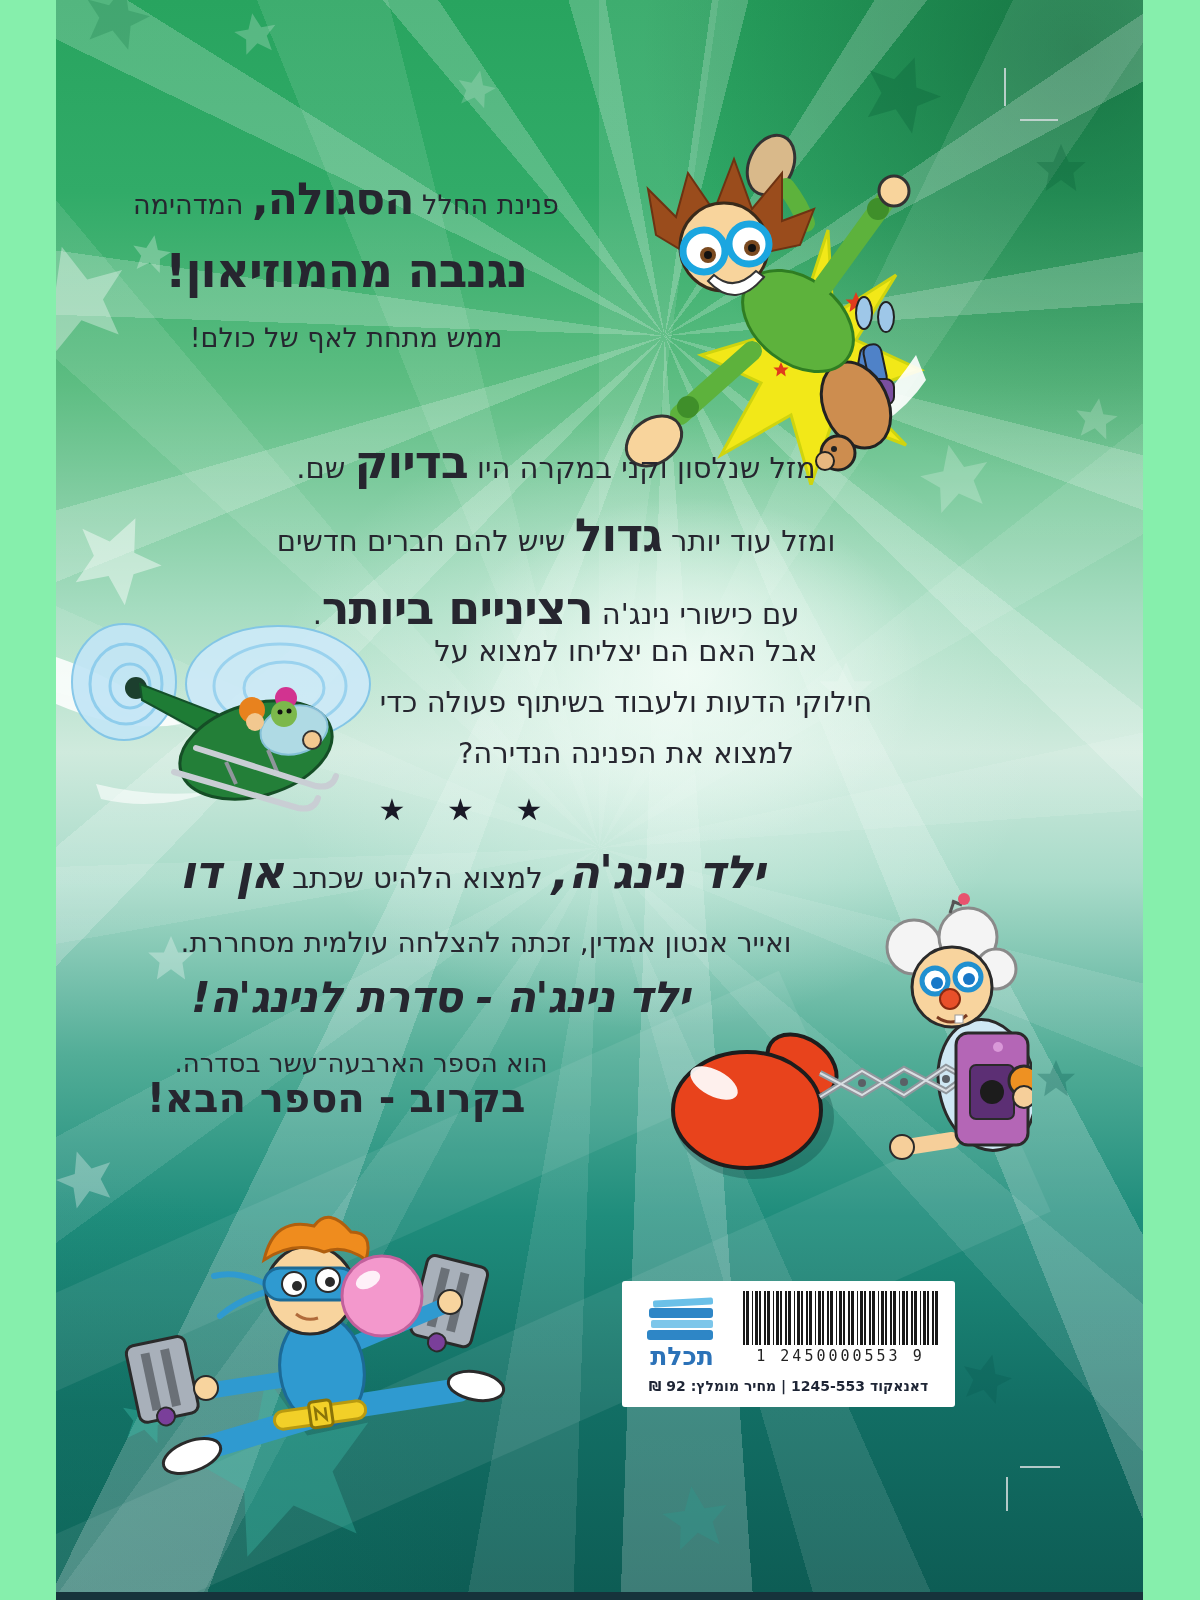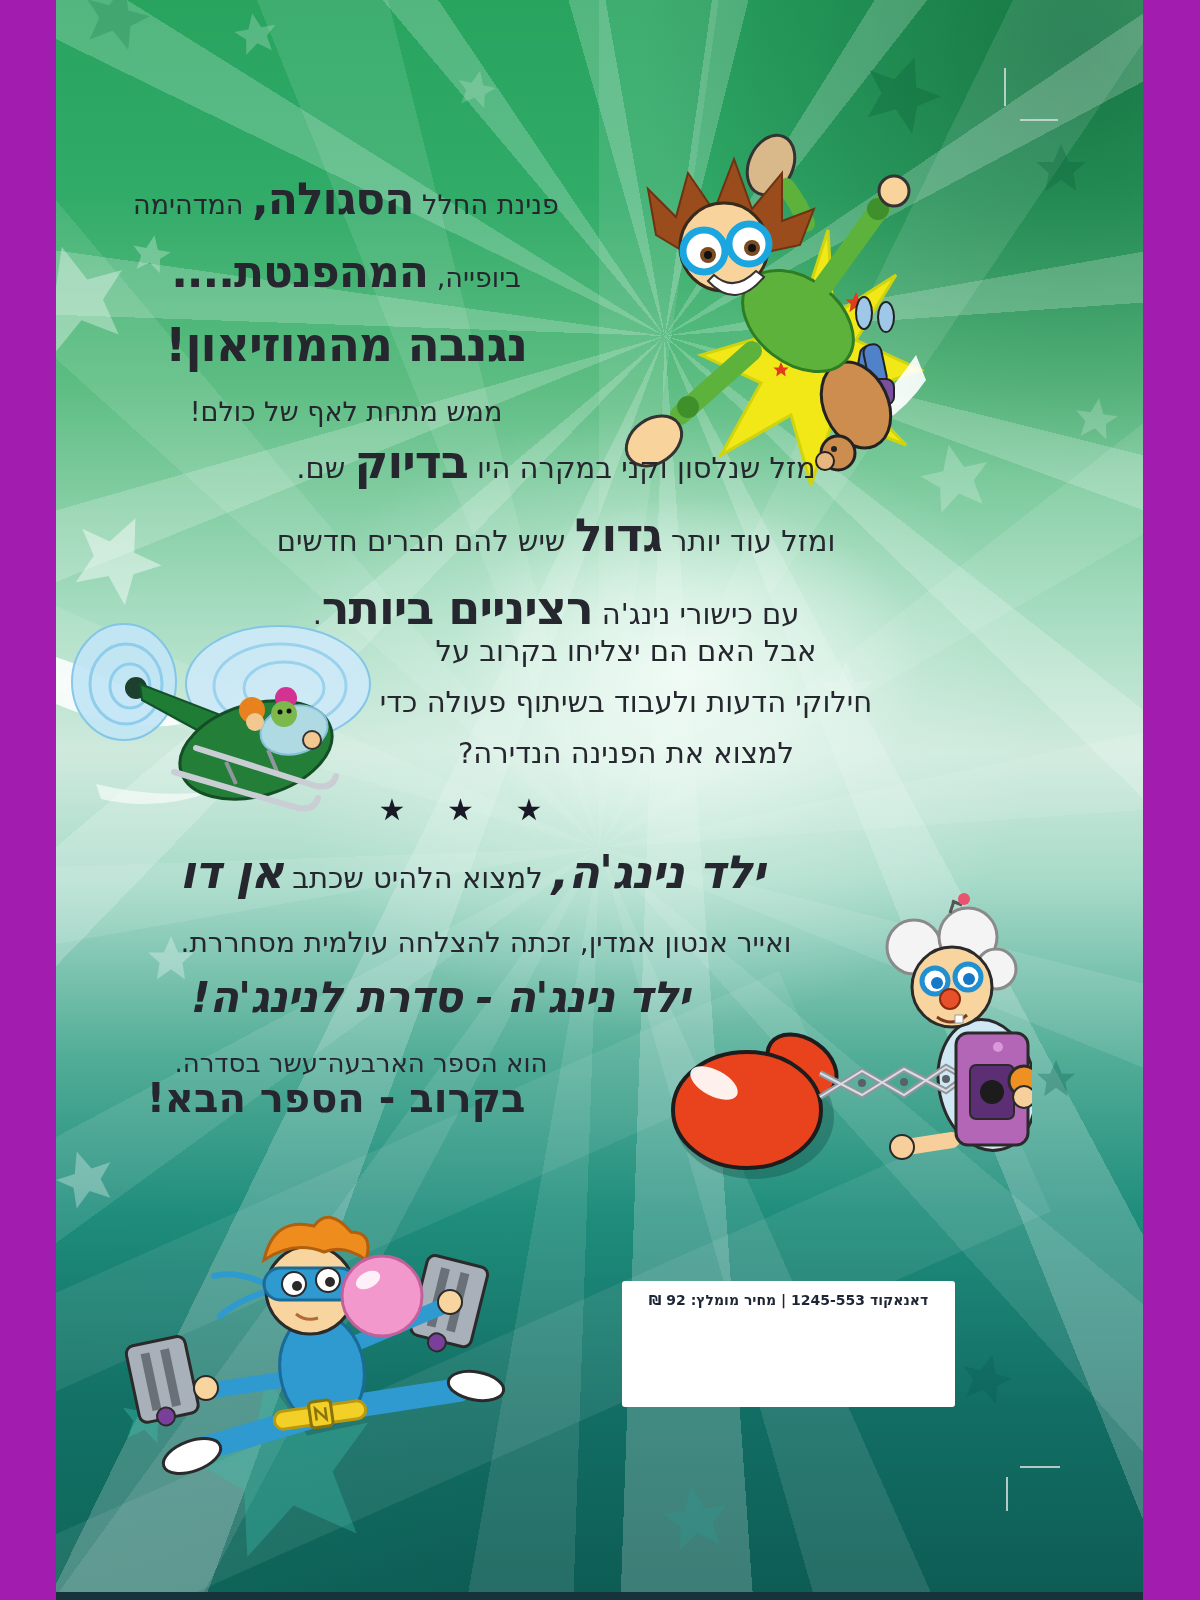--- a/index.html
+++ b/index.html
@@ -1,18 +1,18 @@
 <!DOCTYPE html>
 <html lang="he"><head>
 <meta charset="utf-8">
 <style>
   * { margin:0; padding:0; box-sizing:border-box; }
   html,body { width:1200px; height:1600px; background:#ffffff; overflow:hidden;
               font-family:"DejaVu Sans", sans-serif; }
-  .page { position:relative; width:1200px; height:1600px; background:#a21caf; }
+  .page { position:relative; width:1200px; height:1600px; background:#86efac; }
 
   
   .cover {
     position:absolute; left:56px; top:0; width:1087px; height:1600px; overflow:hidden;
     background:
       radial-gradient(ellipse 340px 250px at 58% 42%, rgba(242,252,246,.9), rgba(242,252,246,0) 70%),
       radial-gradient(ellipse 540px 430px at 55% 45%, rgba(225,245,236,.78), rgba(225,245,236,0) 72%),
       repeating-conic-gradient(from 8deg at 56% 21%, rgba(255,255,255,.20) 0deg 6deg, rgba(255,255,255,0) 6deg 24deg),
       repeating-conic-gradient(from 0deg at 50% 53%, rgba(255,255,255,.10) 0deg 8deg, rgba(255,255,255,0) 8deg 26deg),
       radial-gradient(circle 640px at 94% 3%, rgba(5,70,40,.5), rgba(5,70,40,0) 68%),
@@ -259,49 +259,63 @@
       <circle cx="214" cy="132" r="12" fill="#fff" stroke="#2a2a2a" stroke-width="2"></circle>
       <circle cx="183" cy="138" r="5" fill="#2a2a2a"></circle>
         <circle cx="216" cy="134" r="5" fill="#2a2a2a"></circle>
       <path d="M182,166 q10,8 22,4" stroke="#b06a3a" stroke-width="3" fill="none"></path>
       <circle cx="268" cy="148" r="40" fill="#f398cc" stroke="#c2609c" stroke-width="3"></circle>
       <ellipse cx="254" cy="132" rx="13" ry="8" fill="rgba(255,255,255,.85)" transform="rotate(-28 254 132)"></ellipse>
     </svg>
 
     <div class="p p1" dir="rtl">
       <div class="ln ln1"><span class="sm">פנינת החלל </span><span class="big">הסגולה,</span><span class="sm"> המדהימה</span></div>
-      <div class="ln ln2"><span class="sm">ביופייה, </span><span class="big">המהפנטת....</span></div>
       <div class="ln ln3"><span class="big">נגנבה מהמוזיאון!</span></div>
       <div class="ln ln4"><span class="sm">ממש מתחת לאף של כולם!</span></div>
     </div>
 
     <div class="p p2" dir="rtl">
       <div class="ln"><span class="sm">מזל שנלסון וקני במקרה היו </span><span class="big">בדיוק</span><span class="sm"> שם.</span></div>
       <div class="ln"><span class="sm">ומזל עוד יותר </span><span class="big">גדול</span><span class="sm"> שיש להם חברים חדשים</span></div>
       <div class="ln"><span class="sm">עם כישורי נינג'ה </span><span class="big">רציניים ביותר</span><span class="sm">.</span></div>
     </div>
 
     <div class="p p3" dir="rtl">
-      <div class="ln">אבל האם הם יצליחו בקרוב על</div>
+      <div class="ln">אבל האם הם יצליחו למצוא על</div>
       <div class="ln">חילוקי הדעות ולעבוד בשיתוף פעולה כדי</div>
       <div class="ln">למצוא את הפנינה הנדירה?</div>
     </div>
 
     <div class="p stars-row">★ ★ ★</div>
 
     <div class="p p4" dir="rtl">
       <div class="ln ln1"><span class="big">ילד נינג'ה,</span><span class="sm"> למצוא הלהיט שכתב </span><span class="big">אן דו</span></div>
       <div class="ln ln2">ואייר אנטון אמדין, זכתה להצלחה עולמית מסחררת.</div>
       <div class="ln ln3"><span class="big">ילד נינג'ה - סדרת לנינג'ה!</span></div>
       <div class="ln ln4">הוא הספר הארבעה־עשר בסדרה.</div>
     </div>
 
     <div class="p p5" dir="rtl">בקרוב - הספר הבא!</div>
 
     <div class="barcode-box">
+      <div class="bc-row">
+        <div class="bc-logo">
+          <svg width="74" height="46" viewBox="0 0 74 46">
+            <rect x="8" y="2" width="60" height="7" rx="2" fill="#6bc0e8" transform="rotate(-3 38 5)"></rect>
+            <rect x="4" y="11" width="64" height="10" rx="3" fill="#2e86c6"></rect>
+            <rect x="6" y="23" width="62" height="8" rx="2" fill="#7cc6ea"></rect>
+            <rect x="2" y="33" width="66" height="10" rx="3" fill="#2e86c6"></rect>
+          </svg>
+          <div class="logo-text">תכלת</div>
+        </div>
+        <div class="bc-code">
+          <div class="bars"></div>
+          <div class="bc-num">1 2450000553 9</div>
+        </div>
+      </div>
       <div class="bc-info" dir="rtl">דאנאקוד 1245-553 | מחיר מומלץ: 92 ₪</div>
     </div>
 
     <div class="crop cm1"></div>
     <div class="crop cm2"></div>
     <div class="crop cm3"></div>
     <div class="crop cm4"></div>
 
     <div class="bottom-strip"></div>
   </div>

